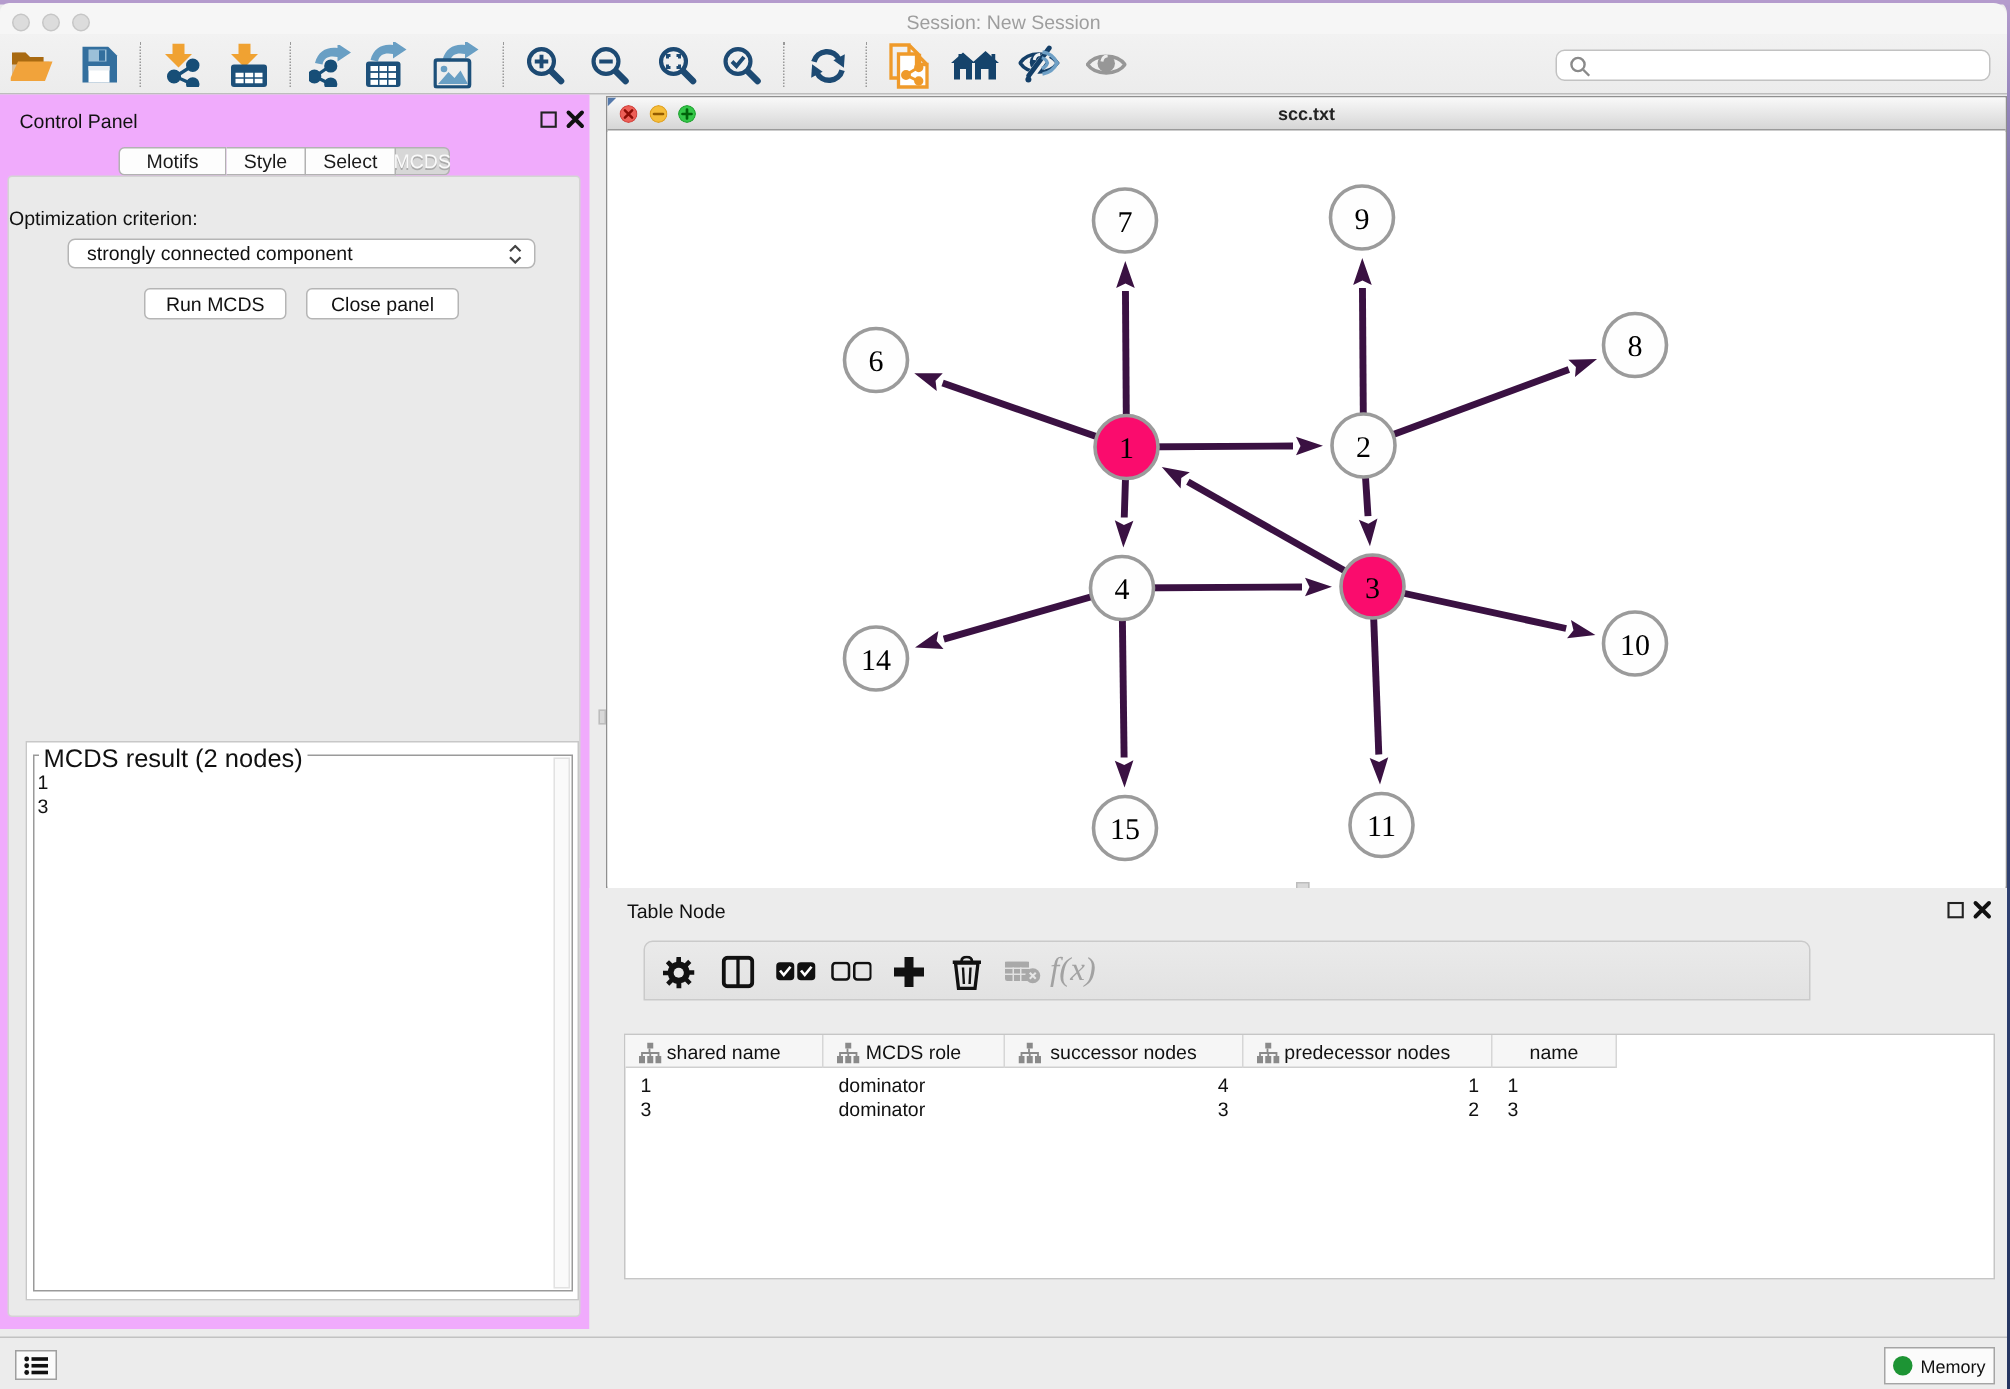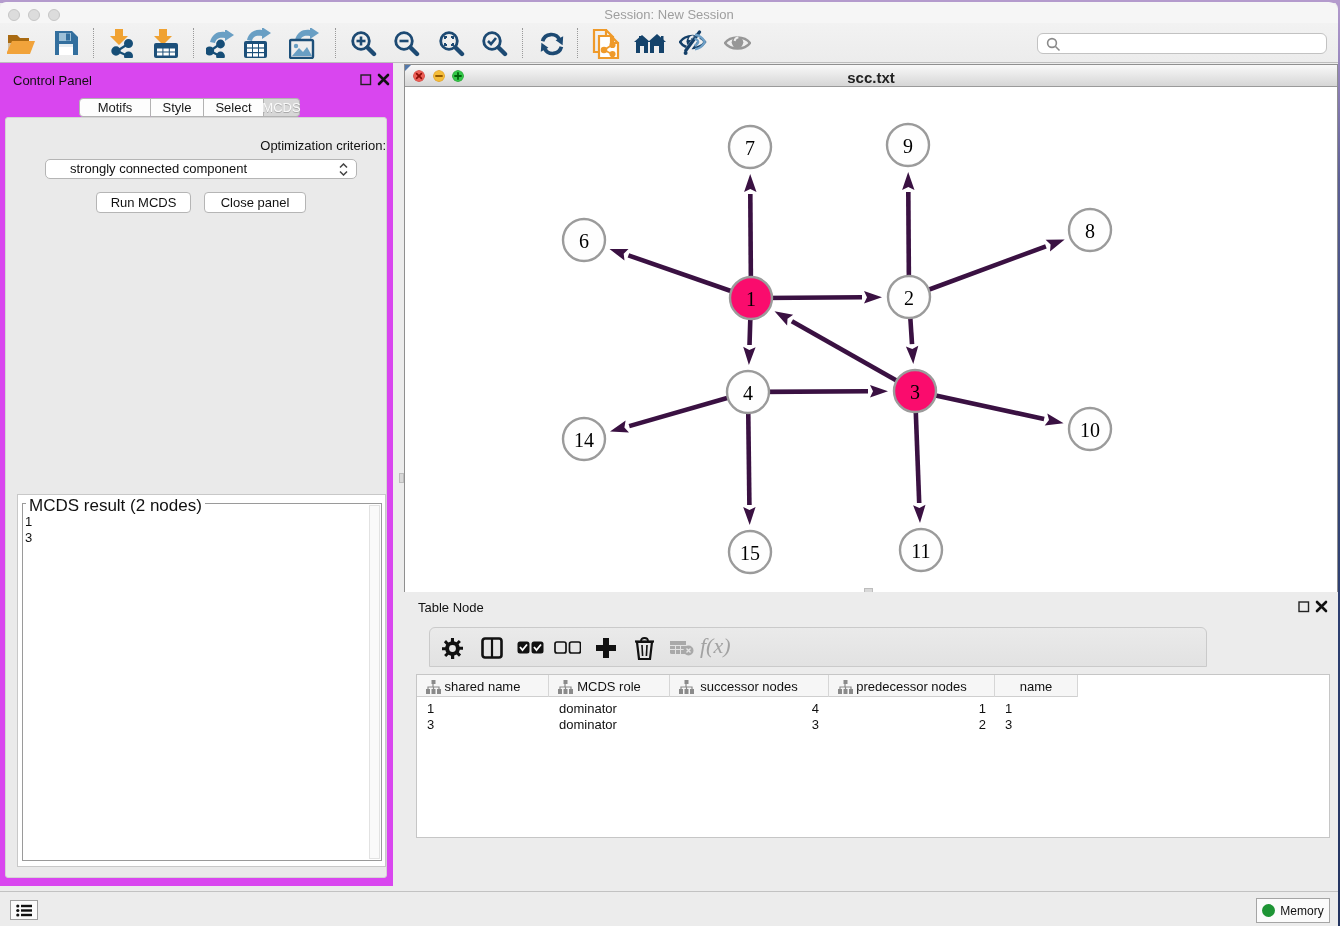--- a/index.html
+++ b/index.html
@@ -6,46 +6,46 @@
 body{font-family:"Liberation Sans",sans-serif;background:linear-gradient(180deg,#b49bcd 0px,#9f8cc2 50px,#5c5f95 180px,#3d4c7e 350px,#2b3d6e 650px,#243460 926px);position:relative}
 .app{position:absolute;left:0;top:0;width:1338px;height:926px;background:#ececec;border-radius:0 9px 6px 6px}
 .deskt{position:absolute;left:0;top:0;width:1340px;height:3px;background:#b49bcd}
 .titlebar{position:absolute;left:0;top:2px;width:1338px;height:21px;background:#f6f6f6;border-radius:6px 9px 0 0}
 .tl{position:absolute;top:7px;width:12px;height:12px;border-radius:50%;background:#dcdcdc;border:1px solid #c6c6c6}
 .wtitle{position:absolute;top:5px;left:0;width:1338px;text-align:center;font-size:13px;color:#9e9e9e}
 .toolbar{position:absolute;left:0;top:23px;width:1338px;height:40px;background:linear-gradient(#f2f2f2,#ececec);border-bottom:1px solid #bdbdbd}
 .sep{position:absolute;top:5px;height:30px;width:0;border-left:1px dotted #9a9a9a}
 .search{position:absolute;left:1037px;top:10px;width:290px;height:21px;background:#fff;border:1px solid #c2c2c2;border-radius:6px}
 .panel-h{font-size:13px;color:#111}
-.cp{position:absolute;left:0;top:63px;width:393px;height:823px;background:#d946ef}
+.cp{position:absolute;left:0;top:63px;width:393px;height:823px;background:#f0abfc}
 .cp-title{position:absolute;left:13px;top:10px}
 .wbtn{position:absolute;top:9px;font-size:13px;color:#000}
 .tabs{position:absolute;display:flex;height:19px}
 .tab{height:19px;border:1px solid #b2b2b2;border-left:none;background:#fdfdfd;font-size:13px;color:#1a1a1a;display:flex;align-items:center;justify-content:center}
 .tab.first{border-left:1px solid #b2b2b2;border-radius:4px 0 0 4px}
 .tab.last{border-radius:0 4px 4px 0}
 .tab.sel{background:#d7d7d7;color:#fafafa;text-shadow:0 1px 0 #aaa}
 .cp-pane{position:absolute;left:5px;top:54px;width:382px;height:761px;background:#eaeaea;border:1px solid #d4d4d4;border-radius:3px}
-.optlabel{position:absolute;left:0;top:20px;width:100%;text-align:right;font-size:13px;color:#111}
-.select{position:absolute;left:39px;top:41px;width:312px;height:20px;background:#fff;border:1px solid #b5b5b5;border-radius:5px;font-size:13px;color:#111;line-height:18px;padding-left:24px}
+.optlabel{position:absolute;left:0;top:20px;width:100%;text-align:left;font-size:13px;color:#111}
+.select{position:absolute;left:39px;top:41px;width:312px;height:20px;background:#fff;border:1px solid #b5b5b5;border-radius:5px;font-size:13px;color:#111;line-height:18px;padding-left:12px}
 .btn{position:absolute;height:21px;background:#fff;border:1px solid #b5b5b5;border-radius:4px;font-size:13px;color:#111;display:flex;align-items:center;justify-content:center}
 .resbox{position:absolute;left:11px;top:376px;width:369px;height:373px;background:#fff;border:1px solid #c8c8c8}
 .groupline{position:absolute;left:4px;top:8px;width:360px;height:358px;border:1px solid #9a9a9a}
 .grouptitle{position:absolute;left:8px;top:1px;background:#fff;padding:0 3px;font-size:17px;color:#111}
 .resitem{position:absolute;left:7px;font-size:13px;color:#111}
 .resscroll{position:absolute;right:5px;top:10px;width:11px;height:354px;background:#fafafa;border:1px solid #e2e2e2}
 .netwin{position:absolute;left:404px;top:64px;width:934px;height:528px;border:1px solid #8f8f8f;background:#fff}
 .netbar{position:absolute;left:0;top:0;width:932px;height:22px;background:linear-gradient(#f9f9f9,#d6d6d6);border-bottom:1px solid #9a9a9a}
 .mac{position:absolute;top:5px;width:12px;height:12px;border-radius:50%}
-.nettitle{position:absolute;left:0;top:4px;width:100%;text-align:center;font-size:15px;font-weight:700;color:#222}
+.nettitle{position:absolute;left:0;top:4px;width:100%;text-align:center;font-size:12px;font-weight:700;color:#222}
 .netcontent{position:absolute;left:0;top:23px;width:932px;height:504px;background:#fff}
 .tp{position:absolute;left:393px;top:592px;width:944px;height:299px;background:#ececec}
 .tp-title{position:absolute;left:25px;top:8px}
 .tptools{position:absolute;left:36px;top:35px;width:778px;height:40px;background:linear-gradient(#eaeaea,#e2e2e2);border:1px solid #cacaca;border-radius:6px 6px 0 0}
-.ttab{position:absolute;left:23px;top:82px;width:914px;height:164px;background:#fff;border:1px solid #c6c6c6}
+.ttab{position:absolute;left:23px;top:97px;width:914px;height:164px;background:#fff;border:1px solid #c6c6c6}
 .thead{position:absolute;left:0;top:0;height:22px;background:#f6f6f6;border-bottom:1px solid #cfcfcf;display:flex}
 .th{height:22px;border-right:1px solid #d6d6d6;display:flex;align-items:center;justify-content:center;font-size:13px;color:#111;position:relative}
 .trow{position:absolute;font-size:13px;color:#111}
 .btabs{position:absolute;display:flex;height:19px}
 .statusbar{position:absolute;left:0;top:891px;width:1338px;height:35px;background:#ececec;border-top:1px solid #c2c2c2}
 .listbtn{position:absolute;left:10px;top:8px;width:28px;height:20px;background:#fbfbfb;border:1px solid #9f9f9f}
 .membtn{position:absolute;left:1256px;top:6px;width:74px;height:25px;background:#fbfbfb;border:1px solid #a5a5a5;font-size:12px;color:#111;display:flex;align-items:center;justify-content:center;gap:5px}
 .grip{position:absolute;background:#d8d8d8;border:1px solid #bdbdbd}
 </style></head>
 <body>

